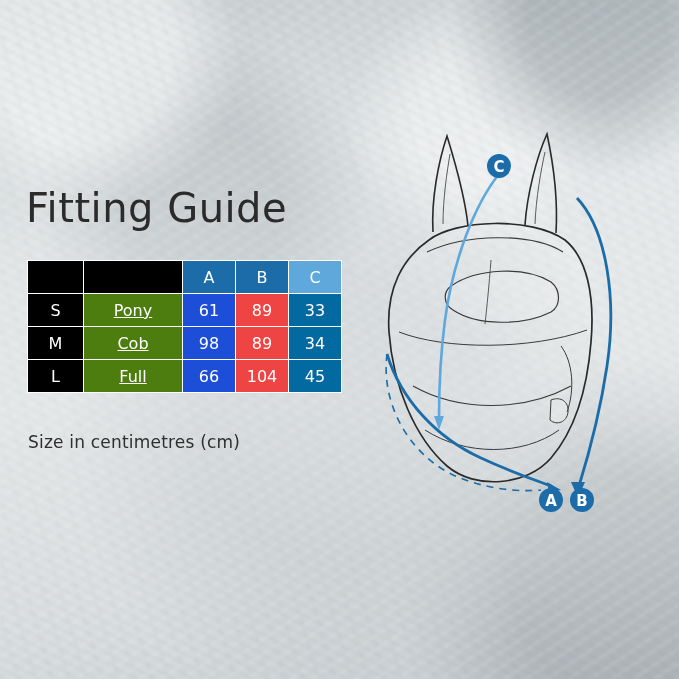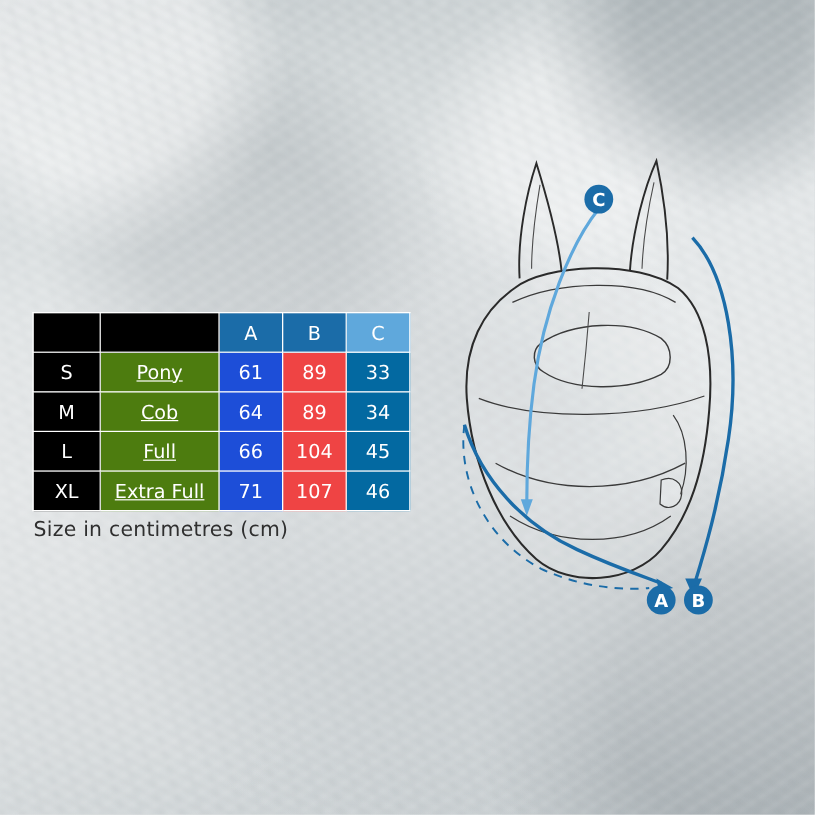--- a/index.html
+++ b/index.html
@@ -132,20 +132,21 @@
 </style>
 </head>
 <body>
 
 <div id="page">
 
   <div id="bg"></div>
   <div id="bg-texture"></div>
   <div id="bg-veil"></div>
 
+  <div id="title">Fitting Guide</div>
 
   <table id="size-table">
     <thead>
       <tr>
         <th class="hdr-blank col-size"></th>
         <th class="hdr-blank col-name"></th>
         <th class="hdr-a col-meas">A</th>
         <th class="hdr-b col-meas">B</th>
         <th class="hdr-c col-meas">C</th>
       </tr>
@@ -154,37 +155,30 @@
       <tr>
         <td class="cell-size">S</td>
         <td class="cell-name">Pony</td>
         <td class="cell-a">61</td>
         <td class="cell-b">89</td>
         <td class="cell-c">33</td>
       </tr>
       <tr>
         <td class="cell-size">M</td>
         <td class="cell-name">Cob</td>
-        <td class="cell-a">64</td>
+        <td class="cell-a">98</td>
         <td class="cell-b">89</td>
         <td class="cell-c">34</td>
       </tr>
       <tr>
         <td class="cell-size">L</td>
         <td class="cell-name">Full</td>
         <td class="cell-a">66</td>
         <td class="cell-b">104</td>
         <td class="cell-c">45</td>
-      </tr>
-      <tr>
-        <td class="cell-size">XL</td>
-        <td class="cell-name">Extra Full</td>
-        <td class="cell-a">71</td>
-        <td class="cell-b">107</td>
-        <td class="cell-c">46</td>
       </tr>
     </tbody>
   </table>
 
   <div id="units-note">Size in centimetres (cm)</div>
 
   <svg id="diagram" viewBox="0 0 310 430">
 
     <path d="M78 132 C 76 98, 84 60, 92 36 C 100 62, 110 96, 113 126" fill="none" stroke="#2a2a2a" stroke-width="1.6"></path>
     <path d="M170 125 C 172 94, 182 56, 192 34 C 198 62, 203 100, 201 133" fill="none" stroke="#2a2a2a" stroke-width="1.6"></path>

